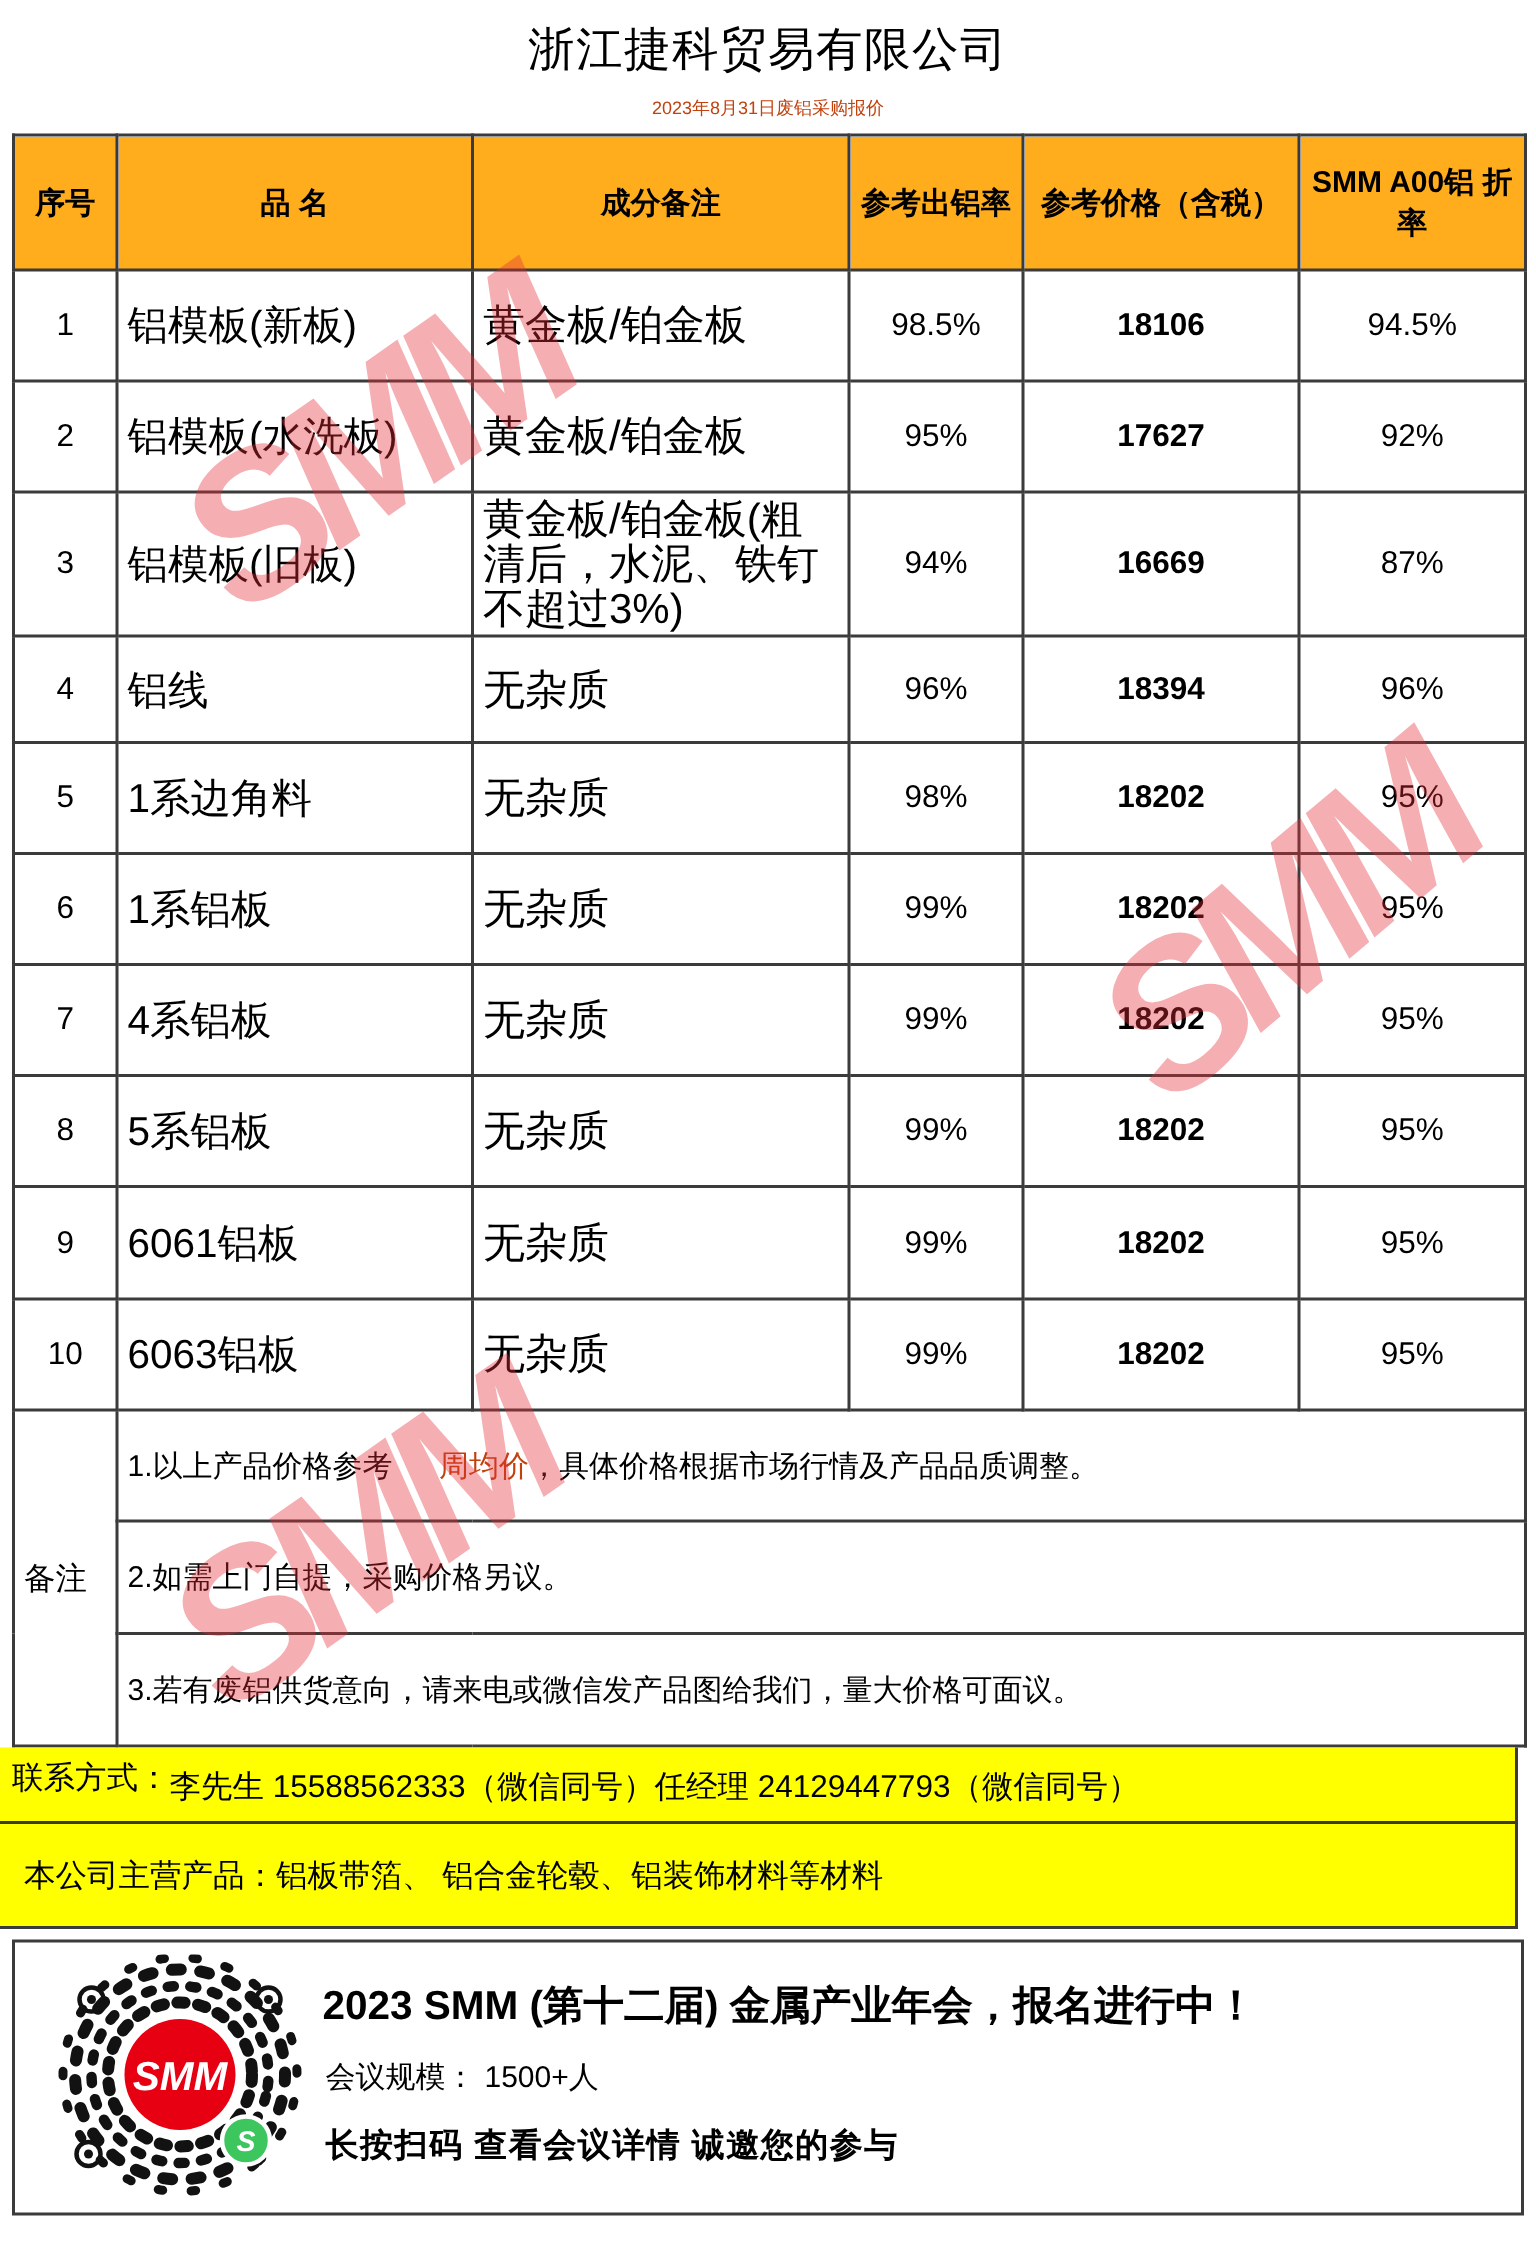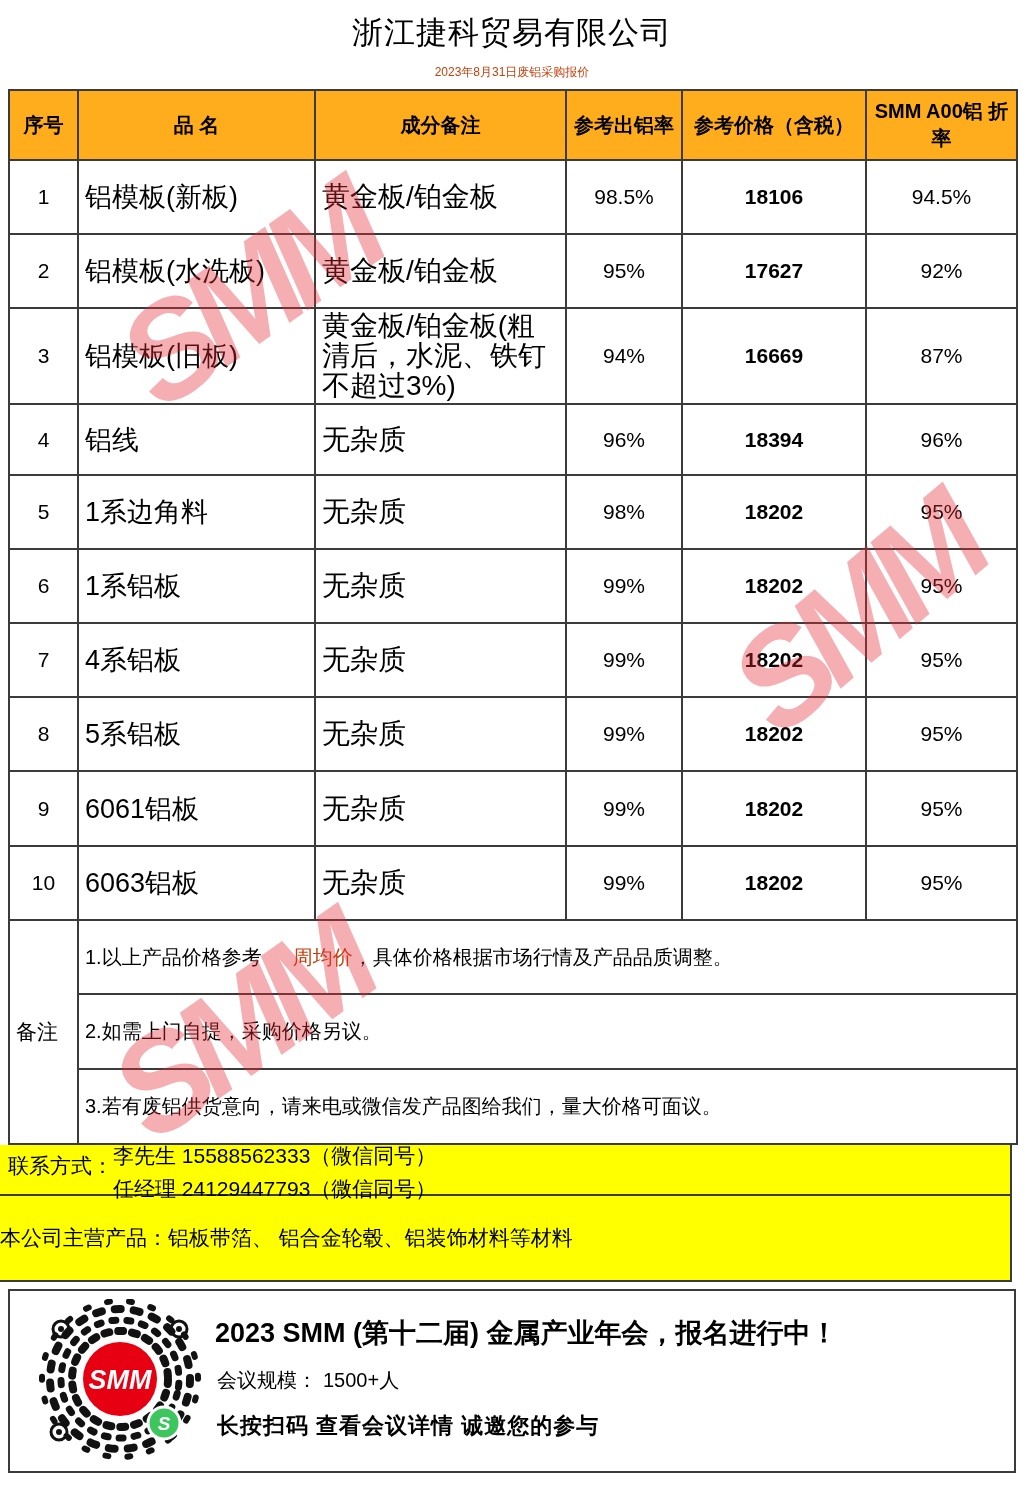--- a/index.html
+++ b/index.html
@@ -15,21 +15,21 @@
   .subtitle {
     margin:12px 0 8px 0; text-align:center; font-size:12px; color:#c2410c;
   }
   table.quote {
     border-collapse:collapse; table-layout:fixed;
     width:1008px; margin-left:8px;
   }
   table.quote th, table.quote td {
     border:2px solid #3b3b3b; padding:2px 6px; overflow:hidden;
   }
-  table.quote thead tr { height:70px; }
+  table.quote thead tr { height:90px; }
   table.quote th {
     background:#FFAD1C; font-size:20px; font-weight:700; text-align:center;
   }
   table.quote tbody tr { height:74px; }
   table.quote tbody tr.tall { height:84px; }
   table.quote tbody tr.short { height:71px; }
   td.c-no   { text-align:center; font-size:21px; }
   td.c-name { text-align:left; font-size:27px; padding-left:9px; }
   td.c-comp { text-align:left; font-size:28px; padding-left:9px; line-height:30px; }
   td.c-yield{ text-align:center; font-size:21px; }
@@ -40,25 +40,25 @@
   tr.remark-row { height:74px; }
   .red-text { color:#c2410c;margin-left:31px; }
 
   .bands { width:1012px; border-right:2px solid #3b3b3b; }
   .band { background:#FFFF00; width:100%; }
   .band1 {
     height:51px; border-bottom:2px solid #3b3b3b;
     display:flex; align-items:center; padding-left:8px;
   }
   .band1 .contact-label { font-size:21px; line-height:33px; align-self:flex-start; padding-top:4px; }
-  .band1 .contact-lines { display:flex; flex-direction:column; padding-top:4px; }
+  .band1 .contact-lines { display:flex; flex-direction:row; padding-top:4px; }
   .band1 .contact-lines span { font-size:21px; line-height:33px; }
   .band2 {
-    height:86px; border-bottom:2px solid #3b3b3b;
-    display:flex; align-items:center; padding-left:0; font-size:21px;
+    height:70px; border-bottom:2px solid #3b3b3b;
+    display:flex; align-items:center; padding-left:16px; font-size:21px;
   }
   .footer-box {
     position:relative; width:1008px; height:184px;
     margin:7px 0 0 8px; border:2px solid #3b3b3b; background:#fff;
   }
   .qr-wrap { position:absolute; left:28px; top:8px; width:164px; height:164px; }
   .f-title { position:absolute; left:205px; top:24px; font-size:27px; font-weight:700; }
   .f-scale { position:absolute; left:207px; top:76px; font-size:20px; }
   .f-scale .v { margin-left:6px; }
   .f-cta   { position:absolute; left:207px; top:120px; font-size:22px; font-weight:700; letter-spacing:1px; }

